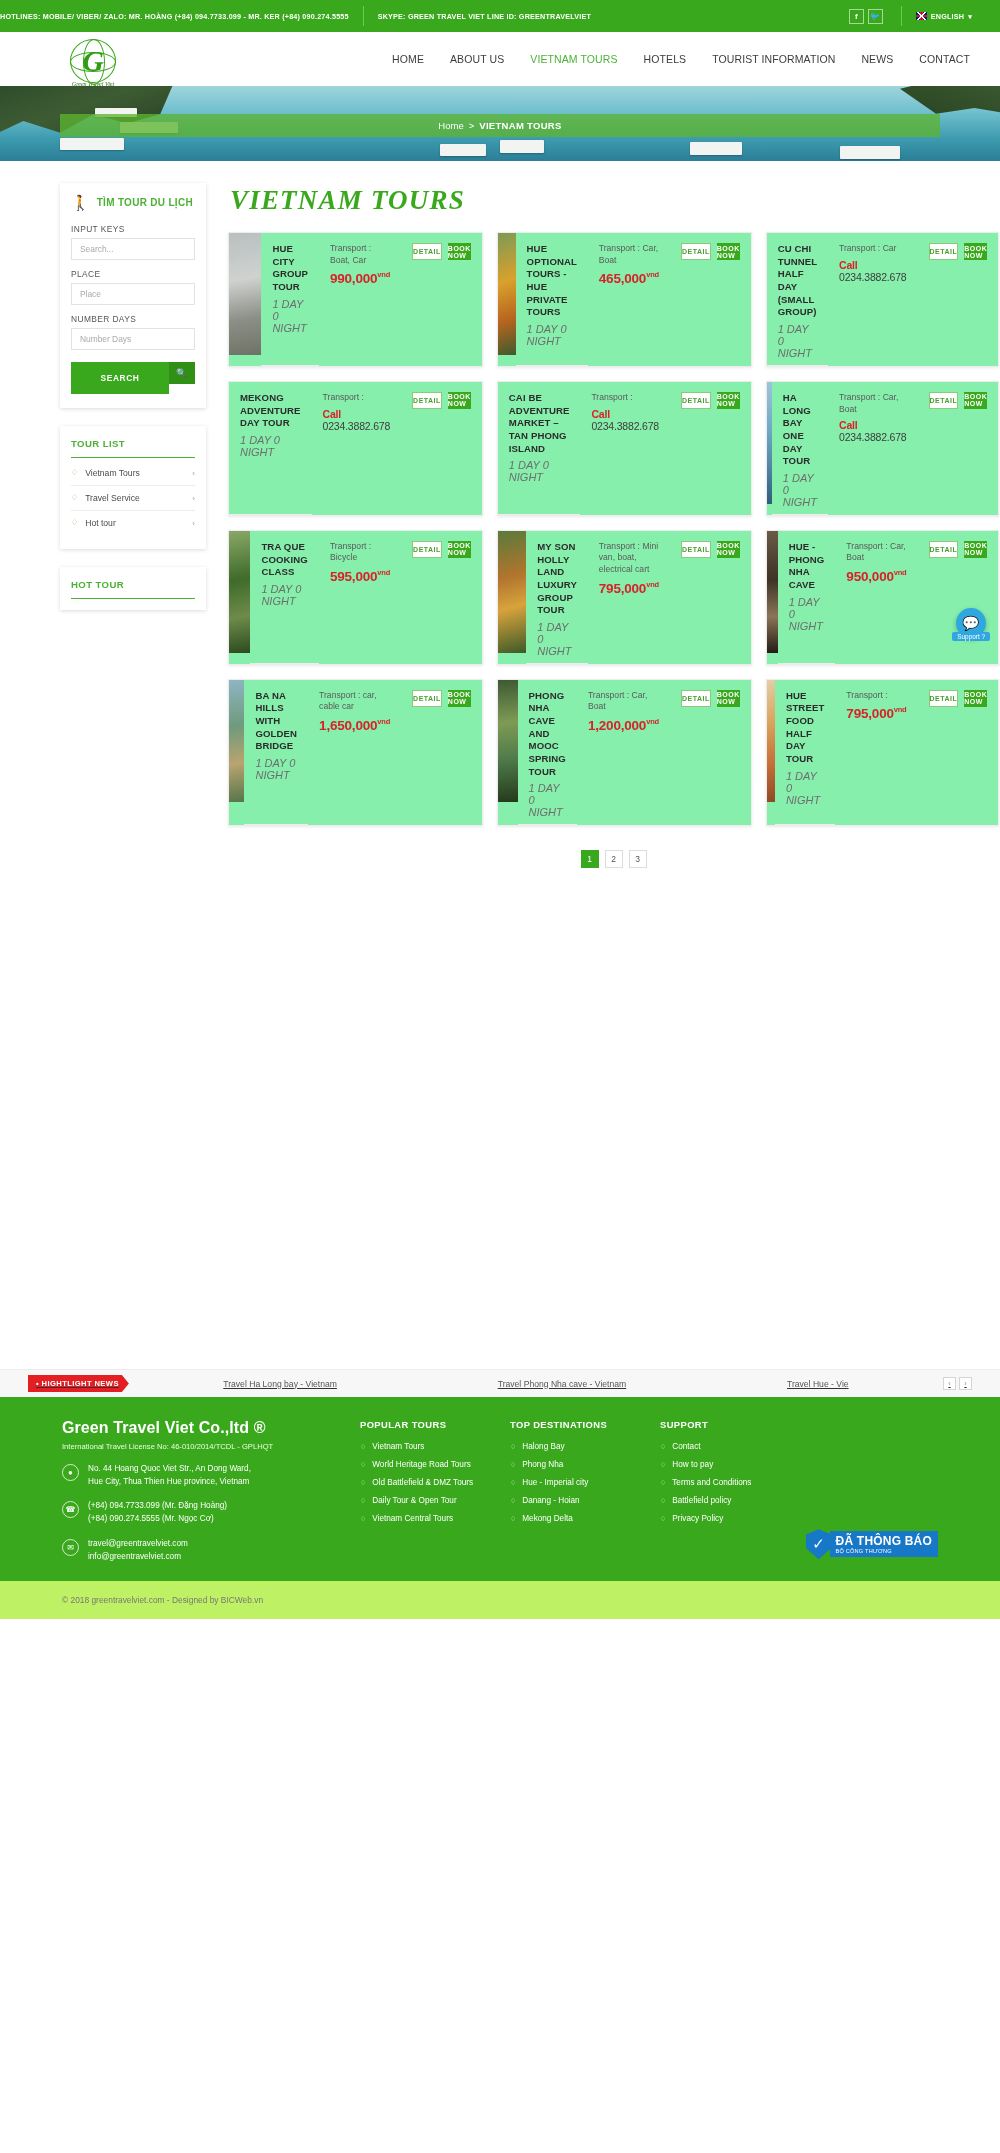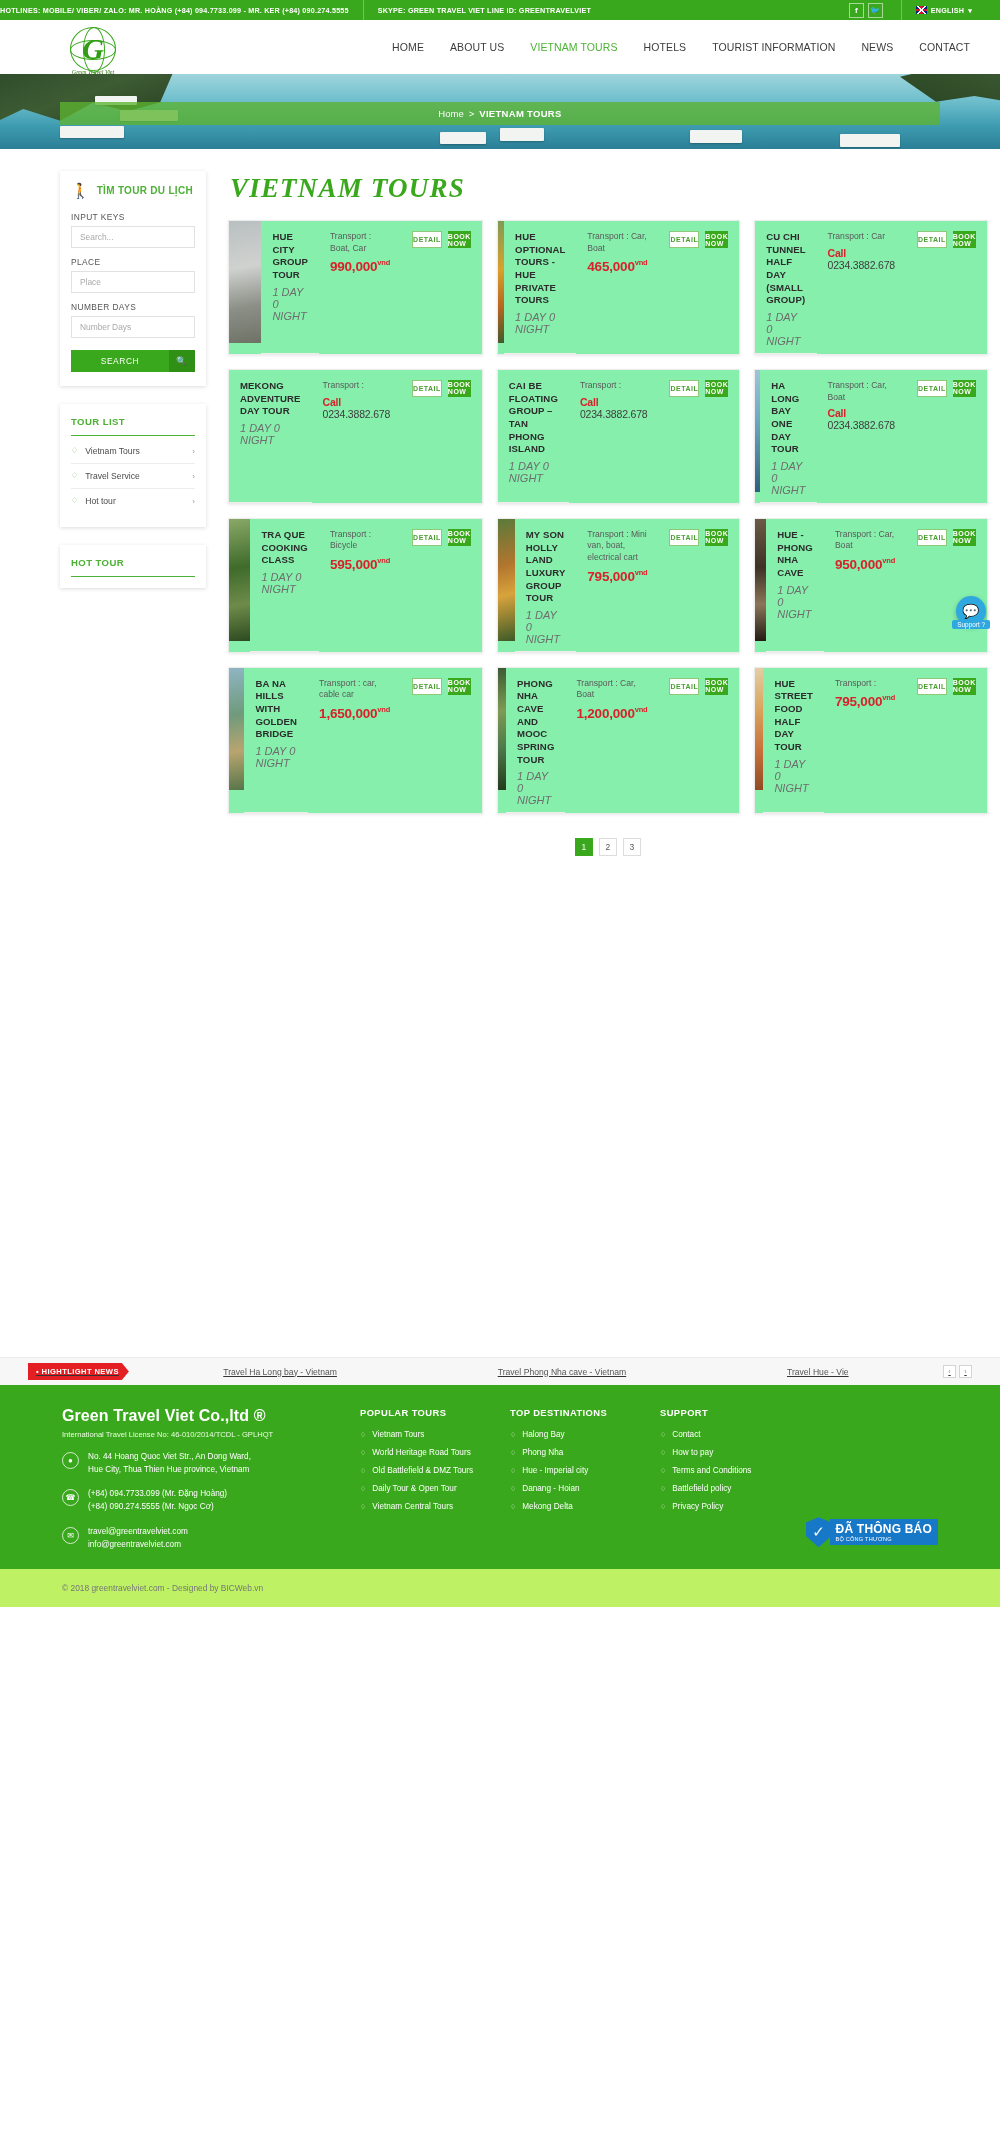--- a/index.html
+++ b/index.html
@@ -7,21 +7,21 @@
     width: 1000px;
     font-family: "Liberation Sans", sans-serif;
     background: #ffffff;
     color: #333;
     font-size: 12px;
   }
 
   
   .topbar {
     background: #3aa81c;
-    height: 20px;
+    height: 32px;
     display: flex;
     align-items: center;
     color: #ffffff;
     font-size: 7.2px;
     font-weight: bold;
     letter-spacing: .2px;
   }
   .topbar-div { width: 1px; height: 20px; background: rgba(255,255,255,.3); margin: 0 14px; }
   .topbar-spacer { flex: 1; }
   .social-box {
@@ -152,22 +152,22 @@
   .field-input {
     width: 100%; height: 22px;
     border: 1px solid #e2e2e2; background: #fff;
     font-size: 8.4px; color: #333; padding: 0 8px;
     font-family: "Liberation Sans", sans-serif;
     margin-bottom: 9px;
   }
   .field-input::placeholder { color: #a9a9a9; }
   .search-btn-row { display: flex; margin-top: 3px; }
   .search-btn {
-    flex: 1; height: 22px; background: #3aa81c; border: none; color: #fff;
-    font-size: 8.4px; font-weight: normal; letter-spacing: .6px; cursor: pointer;
+    flex: 1; height: 32px; background: #3aa81c; border: none; color: #fff;
+    font-size: 8.4px; font-weight: bold; letter-spacing: .6px; cursor: pointer;
     font-family: "Liberation Sans", sans-serif;
   }
   .search-icon-btn {
     width: 26px; height: 22px; background: #2f9015; border: none; color: #fff;
     font-size: 9px; cursor: pointer; display:flex; align-items:center; justify-content:center;
   }
   .widget-title {
     color: #4cb135; font-weight: bold; font-size: 9.6px; letter-spacing: .4px;
     padding-bottom: 8px;
   }
@@ -510,21 +510,21 @@
             <div class="price price-call"><span class="call-word">Call</span> <span class="call-num">0234.3882.678</span></div>
           </div>
           <div class="card-actions">
             <div class="btn-detail">DETAIL</div>
             <div class="btn-book">BOOK NOW</div>
           </div>
         </div>
         <div class="card">
           <div class="card-img im5"></div>
           <div class="card-body">
-            <div class="card-title">CAI BE FLOATING GROUP – TAN PHONG ISLAND</div>
+            <div class="card-title">CAI BE ADVENTURE MARKET – TAN PHONG ISLAND</div>
             <div class="card-sub">1 DAY 0 NIGHT</div>
           </div>
           <div class="card-meta">
             <div class="transport">Transport :</div>
             <div class="price price-call"><span class="call-word">Call</span> <span class="call-num">0234.3882.678</span></div>
           </div>
           <div class="card-actions">
             <div class="btn-detail">DETAIL</div>
             <div class="btn-book">BOOK NOW</div>
           </div>

